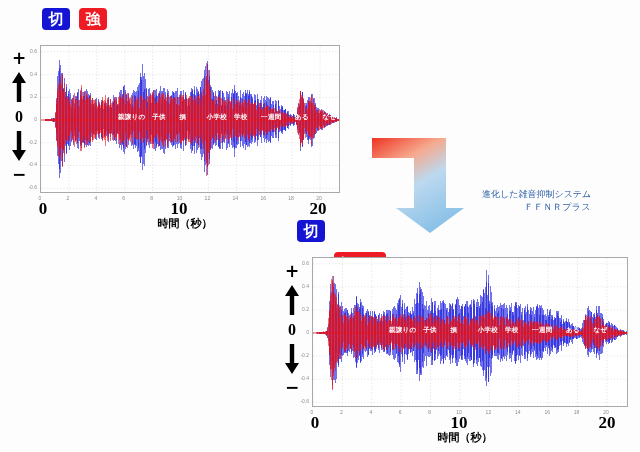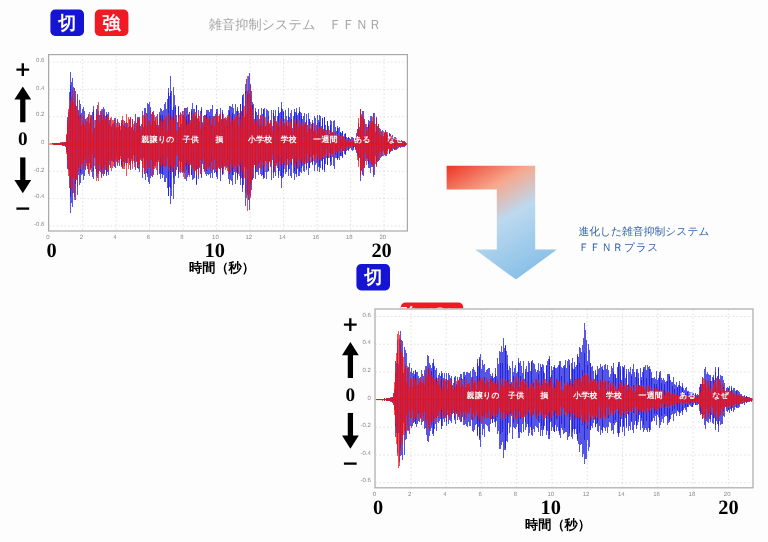--- a/index.html
+++ b/index.html
@@ -137,33 +137,32 @@
   .arrow-note {
     position: absolute;
     font-size: 9px;
     color: #2c5fa8;
     line-height: 1.45;
     white-space: nowrap;
     font-family: "DejaVu Sans", sans-serif;
   }
   .arrow-note .l2 {
     display: block;
-    text-align: left;
+    text-align: right;
     letter-spacing: 0.5px;
   }
 </style>
 </head>
 <body>
 
 <div class="chart-block" style="left:0; top:0; width:360px; height:235px;">
 
   <div class="badge blue" style="left:42px; top:8px; width:28px; height:22px; font-size:15px;">切</div>
   <div class="badge red" style="left:79px; top:8px; width:28px; height:22px; font-size:15px;">強</div>
 
-  <div class="chart-title" style="left:174px; top:13px;">雑音抑制システム　ＦＦＮＲ</div>
 
   <div class="vscale" style="left:8px; top:52px; width:22px; height:130px;">
     <span class="plus">+</span>
     <span class="arrow">
       <svg width="16" height="30" viewBox="0 0 16 30" aria-hidden="true">
         <polygon points="8,0 15,11 10.2,11 10.2,30 5.8,30 5.8,11 1,11" fill="#000"></polygon>
       </svg>
     </span>
     <span class="zero">0</span>
     <span class="arrow">

